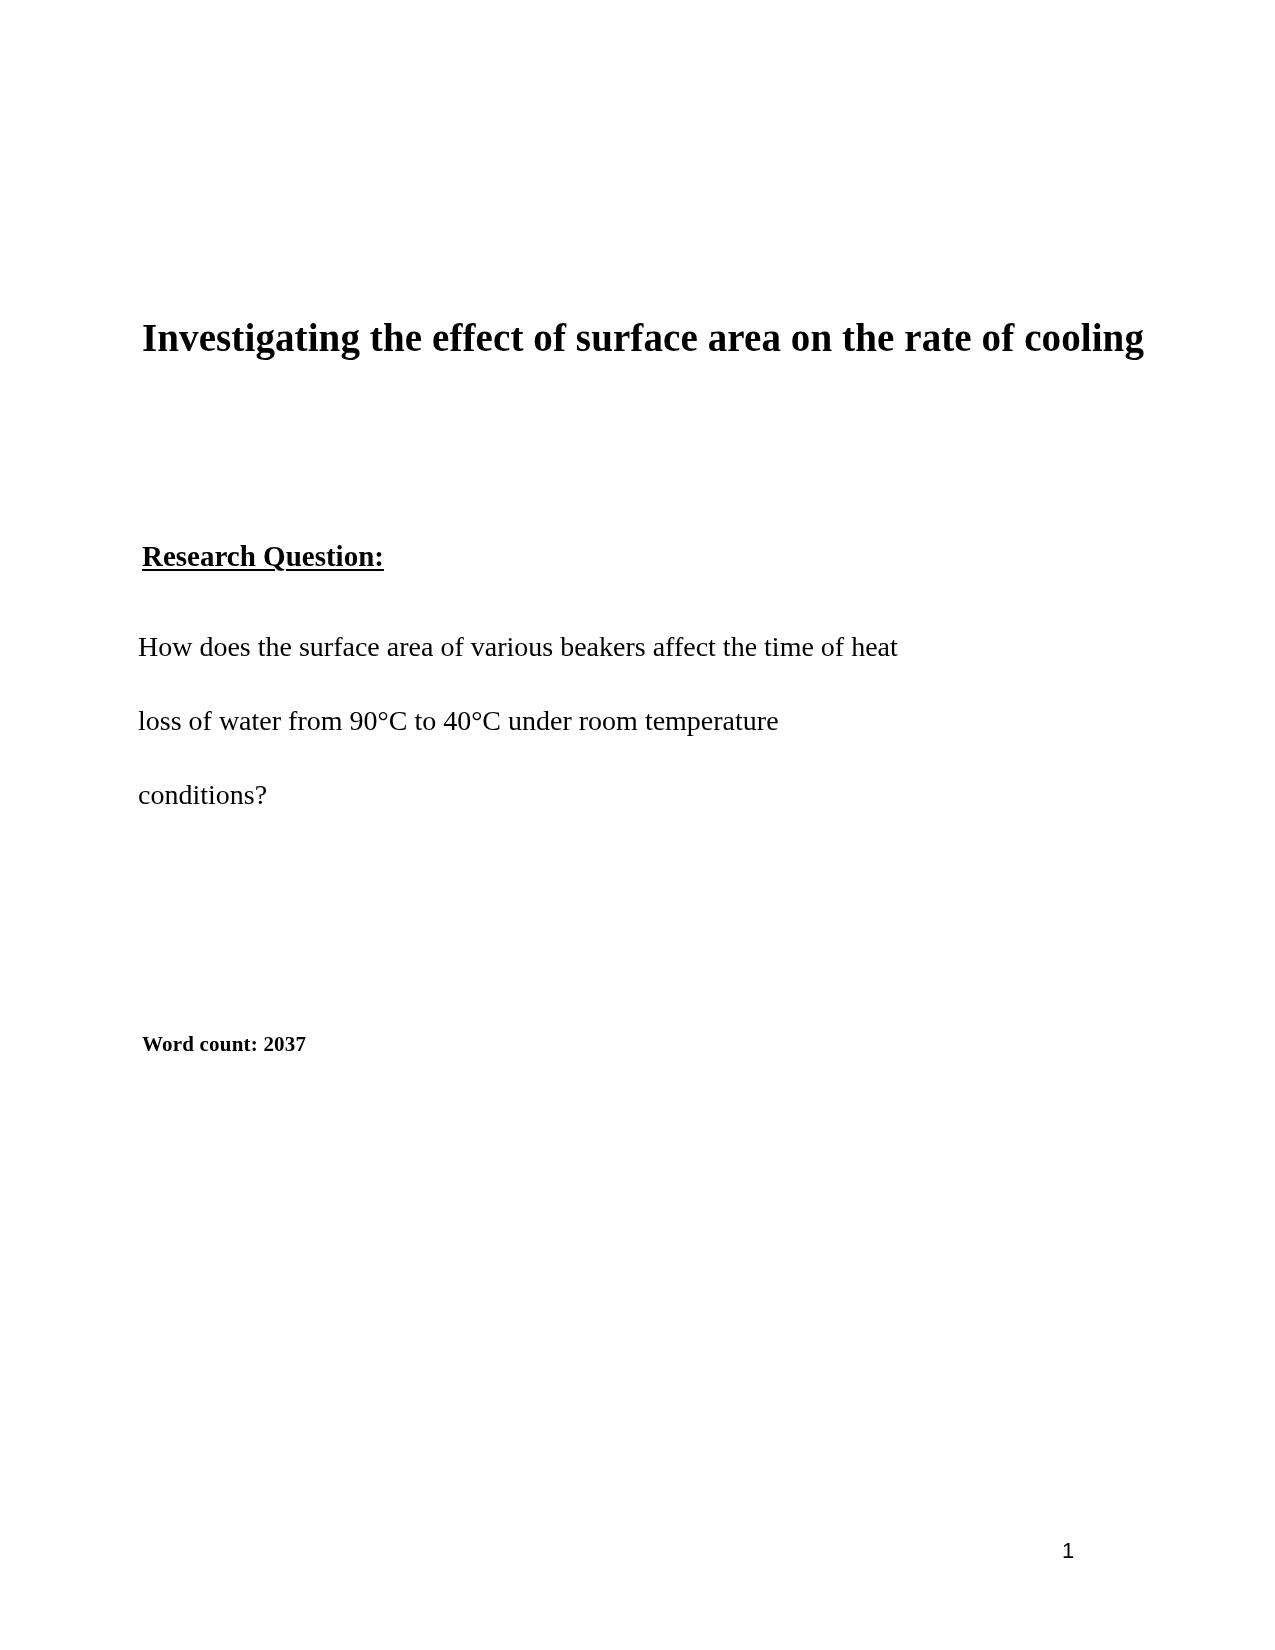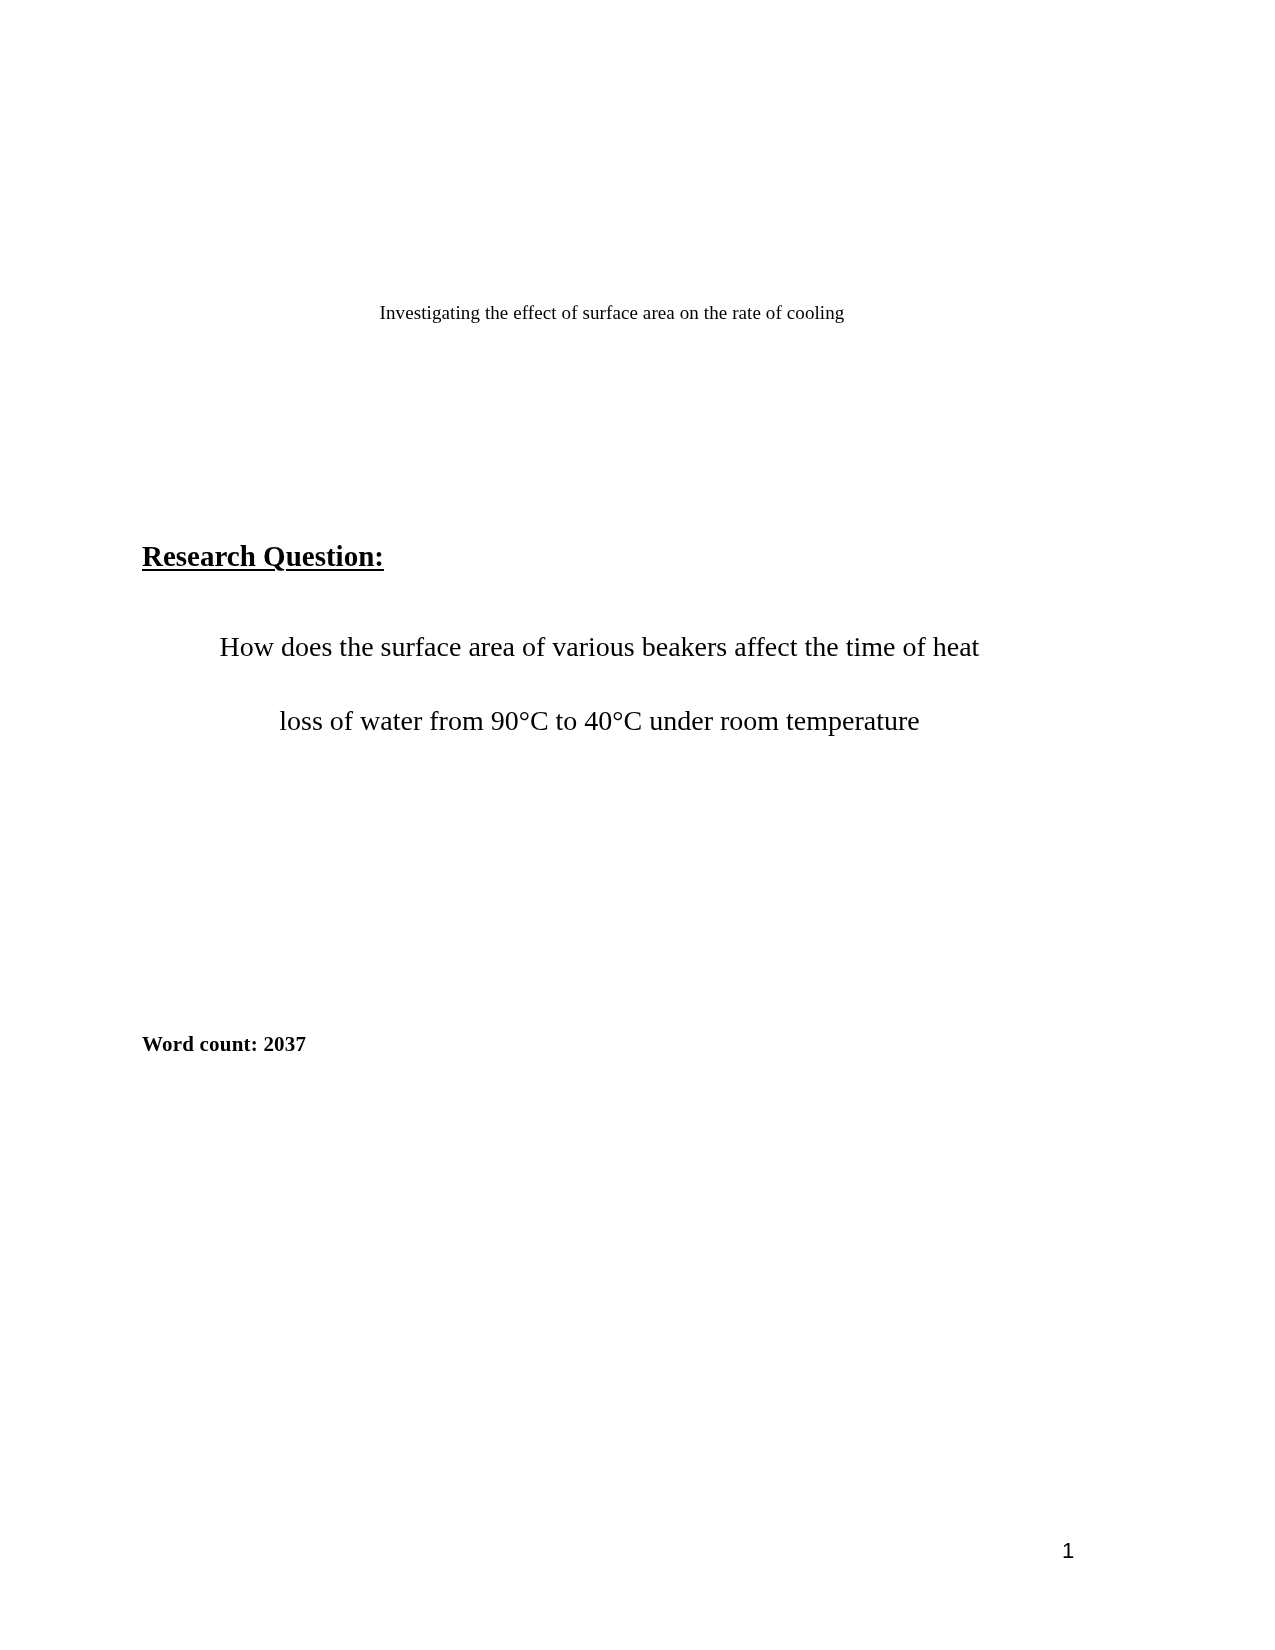--- a/index.html
+++ b/index.html
@@ -19,22 +19,22 @@
     -webkit-font-smoothing: antialiased;
   }
 
   
   .doc-title {
     position: absolute;
     left: 142px;
     top: 288px;
     width: 940px;
     text-align: center;
-    font-size: 19px;
-    font-weight: normal;
+    font-size: 39px;
+    font-weight: bold;
     letter-spacing: 0.1px;
     line-height: 1.25;
     white-space: nowrap;
   }
 
   
   .section-heading {
     position: absolute;
     left: 142px;
     top: 514px;
@@ -44,26 +44,26 @@
   }
   .section-heading .u {
     text-decoration: underline;
     text-underline-offset: 3px;
     text-decoration-thickness: 2px;
   }
 
   
   .body-paragraph {
     position: absolute;
-    left: 132px;
+    left: 138px;
     top: 582px;
     width: 935px;
     font-size: 28px;
     line-height: 74px;
-    text-align: center;
+    text-align: left;
   }
   .body-paragraph .line {
     display: block;
     white-space: nowrap;
   }
 
   
   .word-count {
     position: absolute;
     left: 142px;
@@ -90,19 +90,20 @@
 
 <div class="page">
 
   <h1 class="doc-title">Investigating the effect of surface area on the rate of cooling</h1>
 
   <h2 class="section-heading"><span class="u">Research Question:</span></h2>
 
   <p class="body-paragraph">
     <span class="line">How does the surface area of various beakers affect the time of heat</span>
     <span class="line">loss of water from 90°C to 40°C under room temperature</span>
+    <span class="line">conditions?</span>
   </p>
 
   <div class="word-count">Word count: 2037</div>
 
   <div class="page-number">1</div>
 
 </div>
 
 </body></html>

